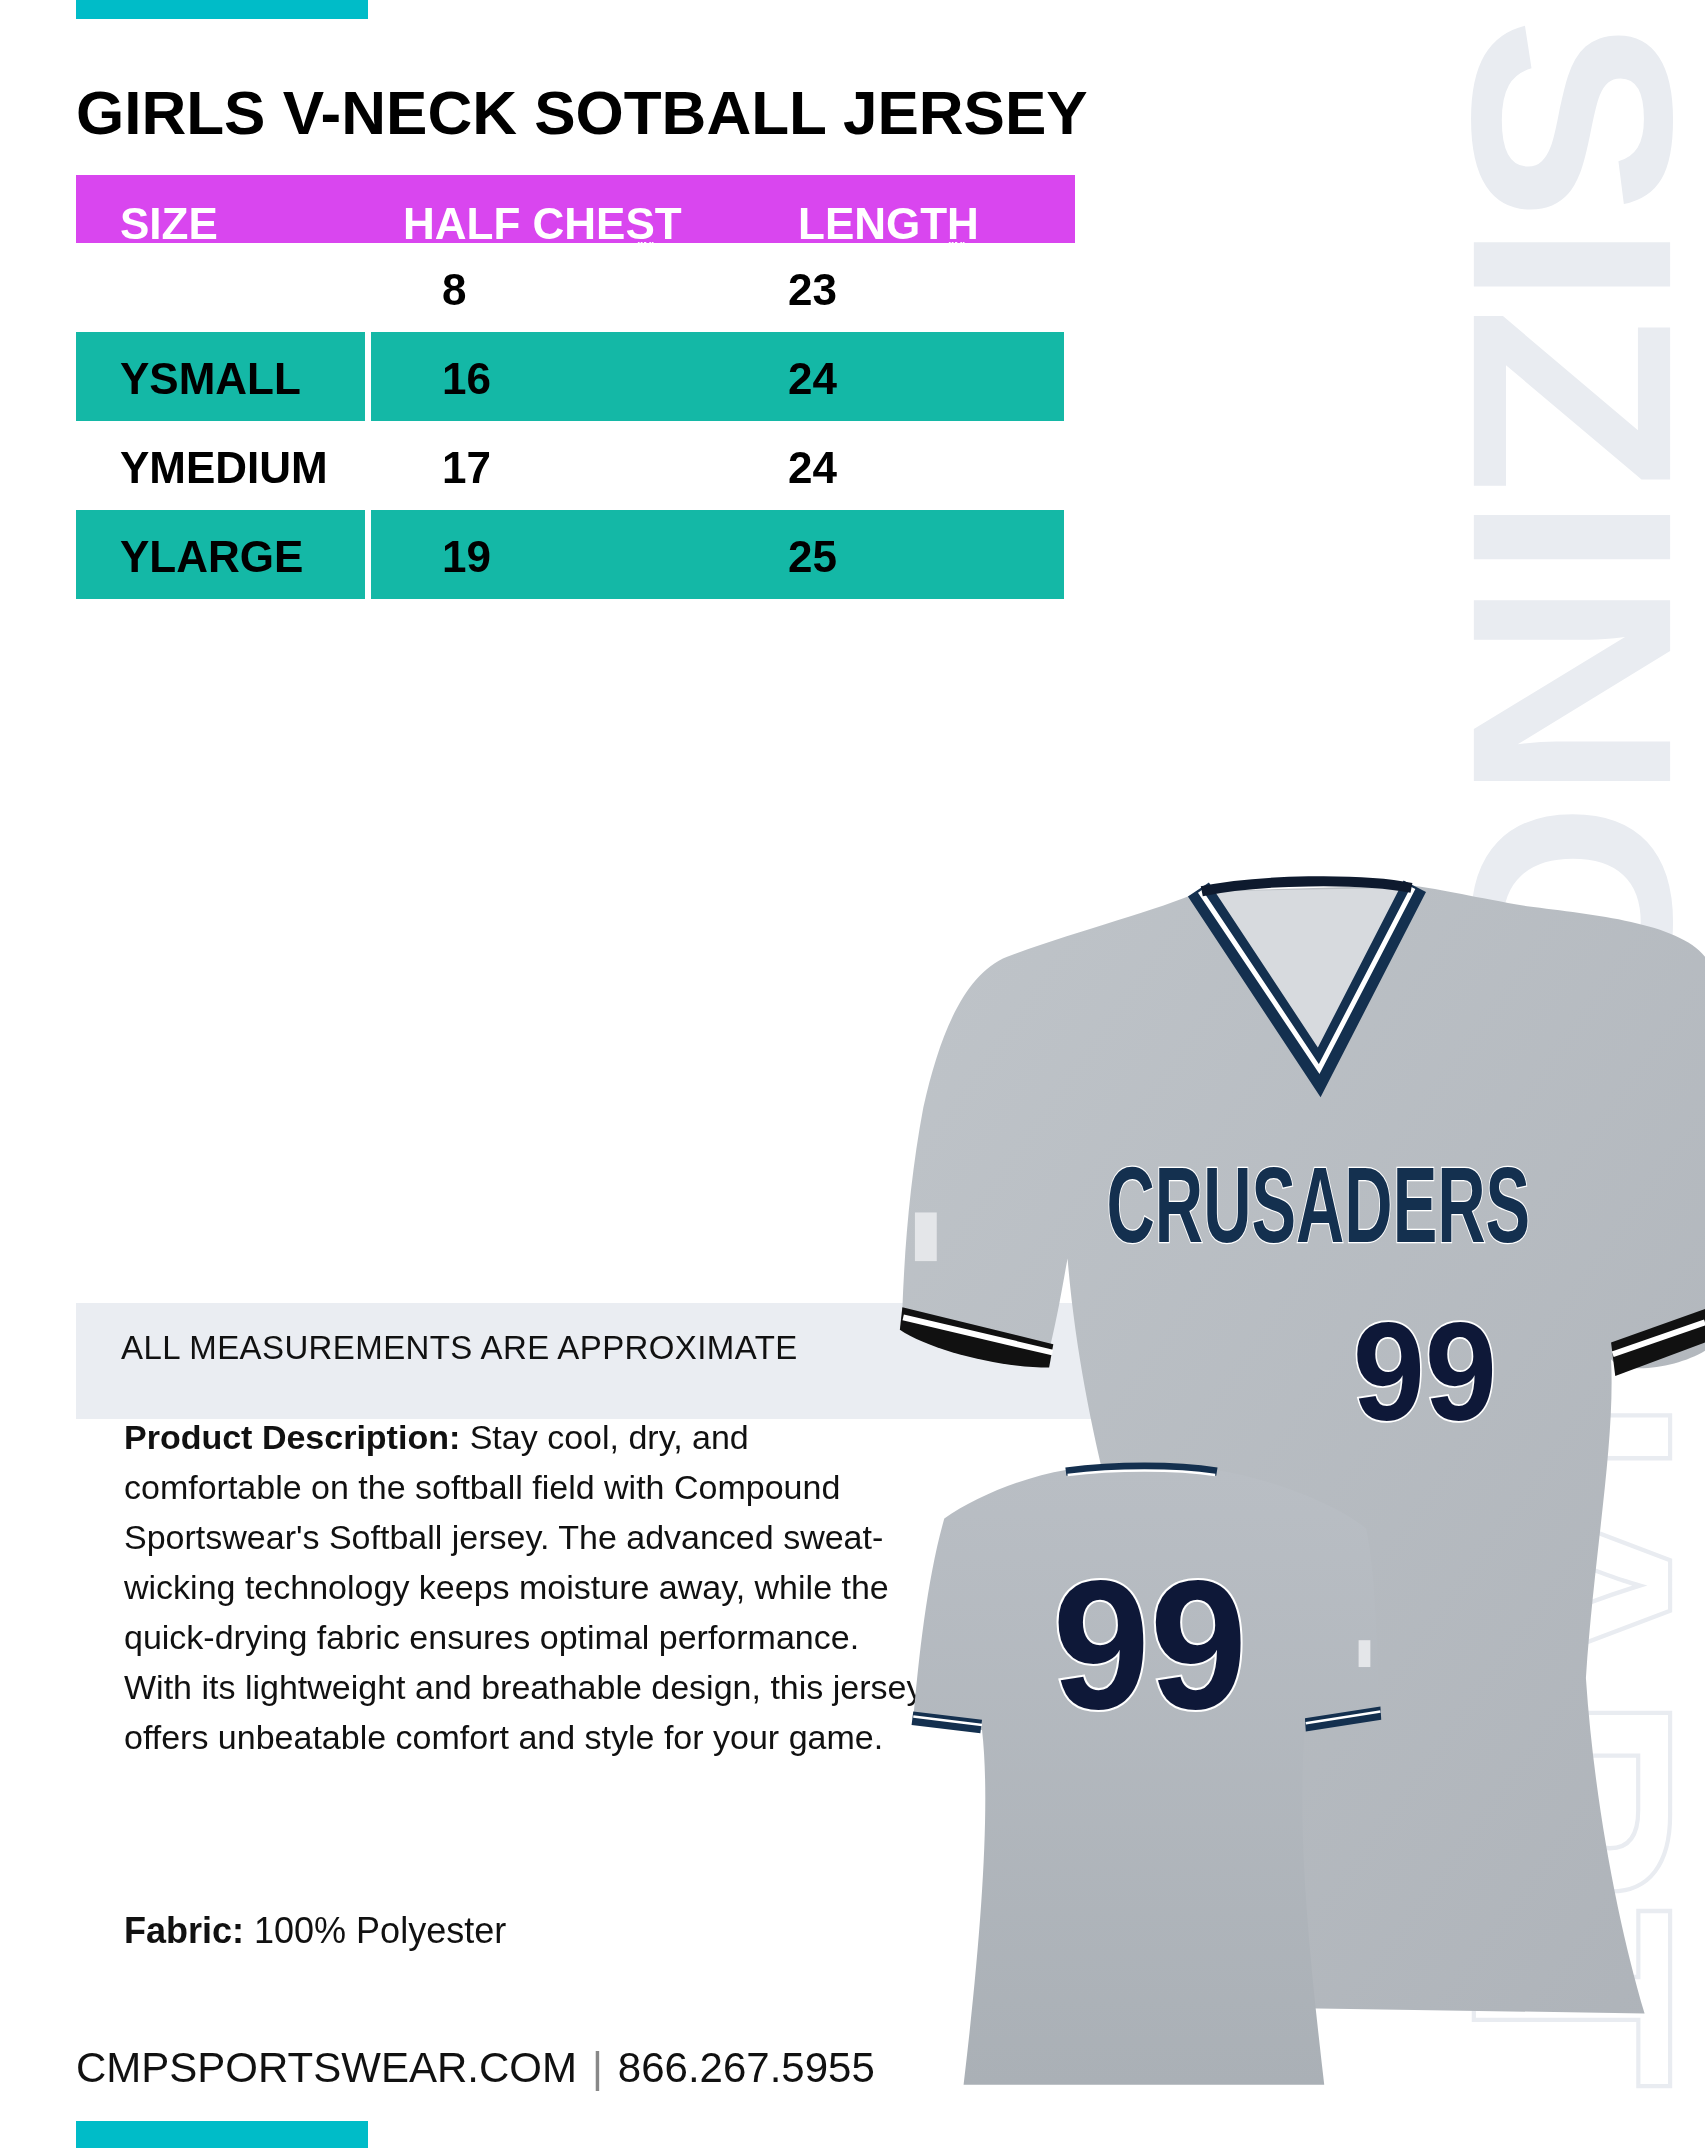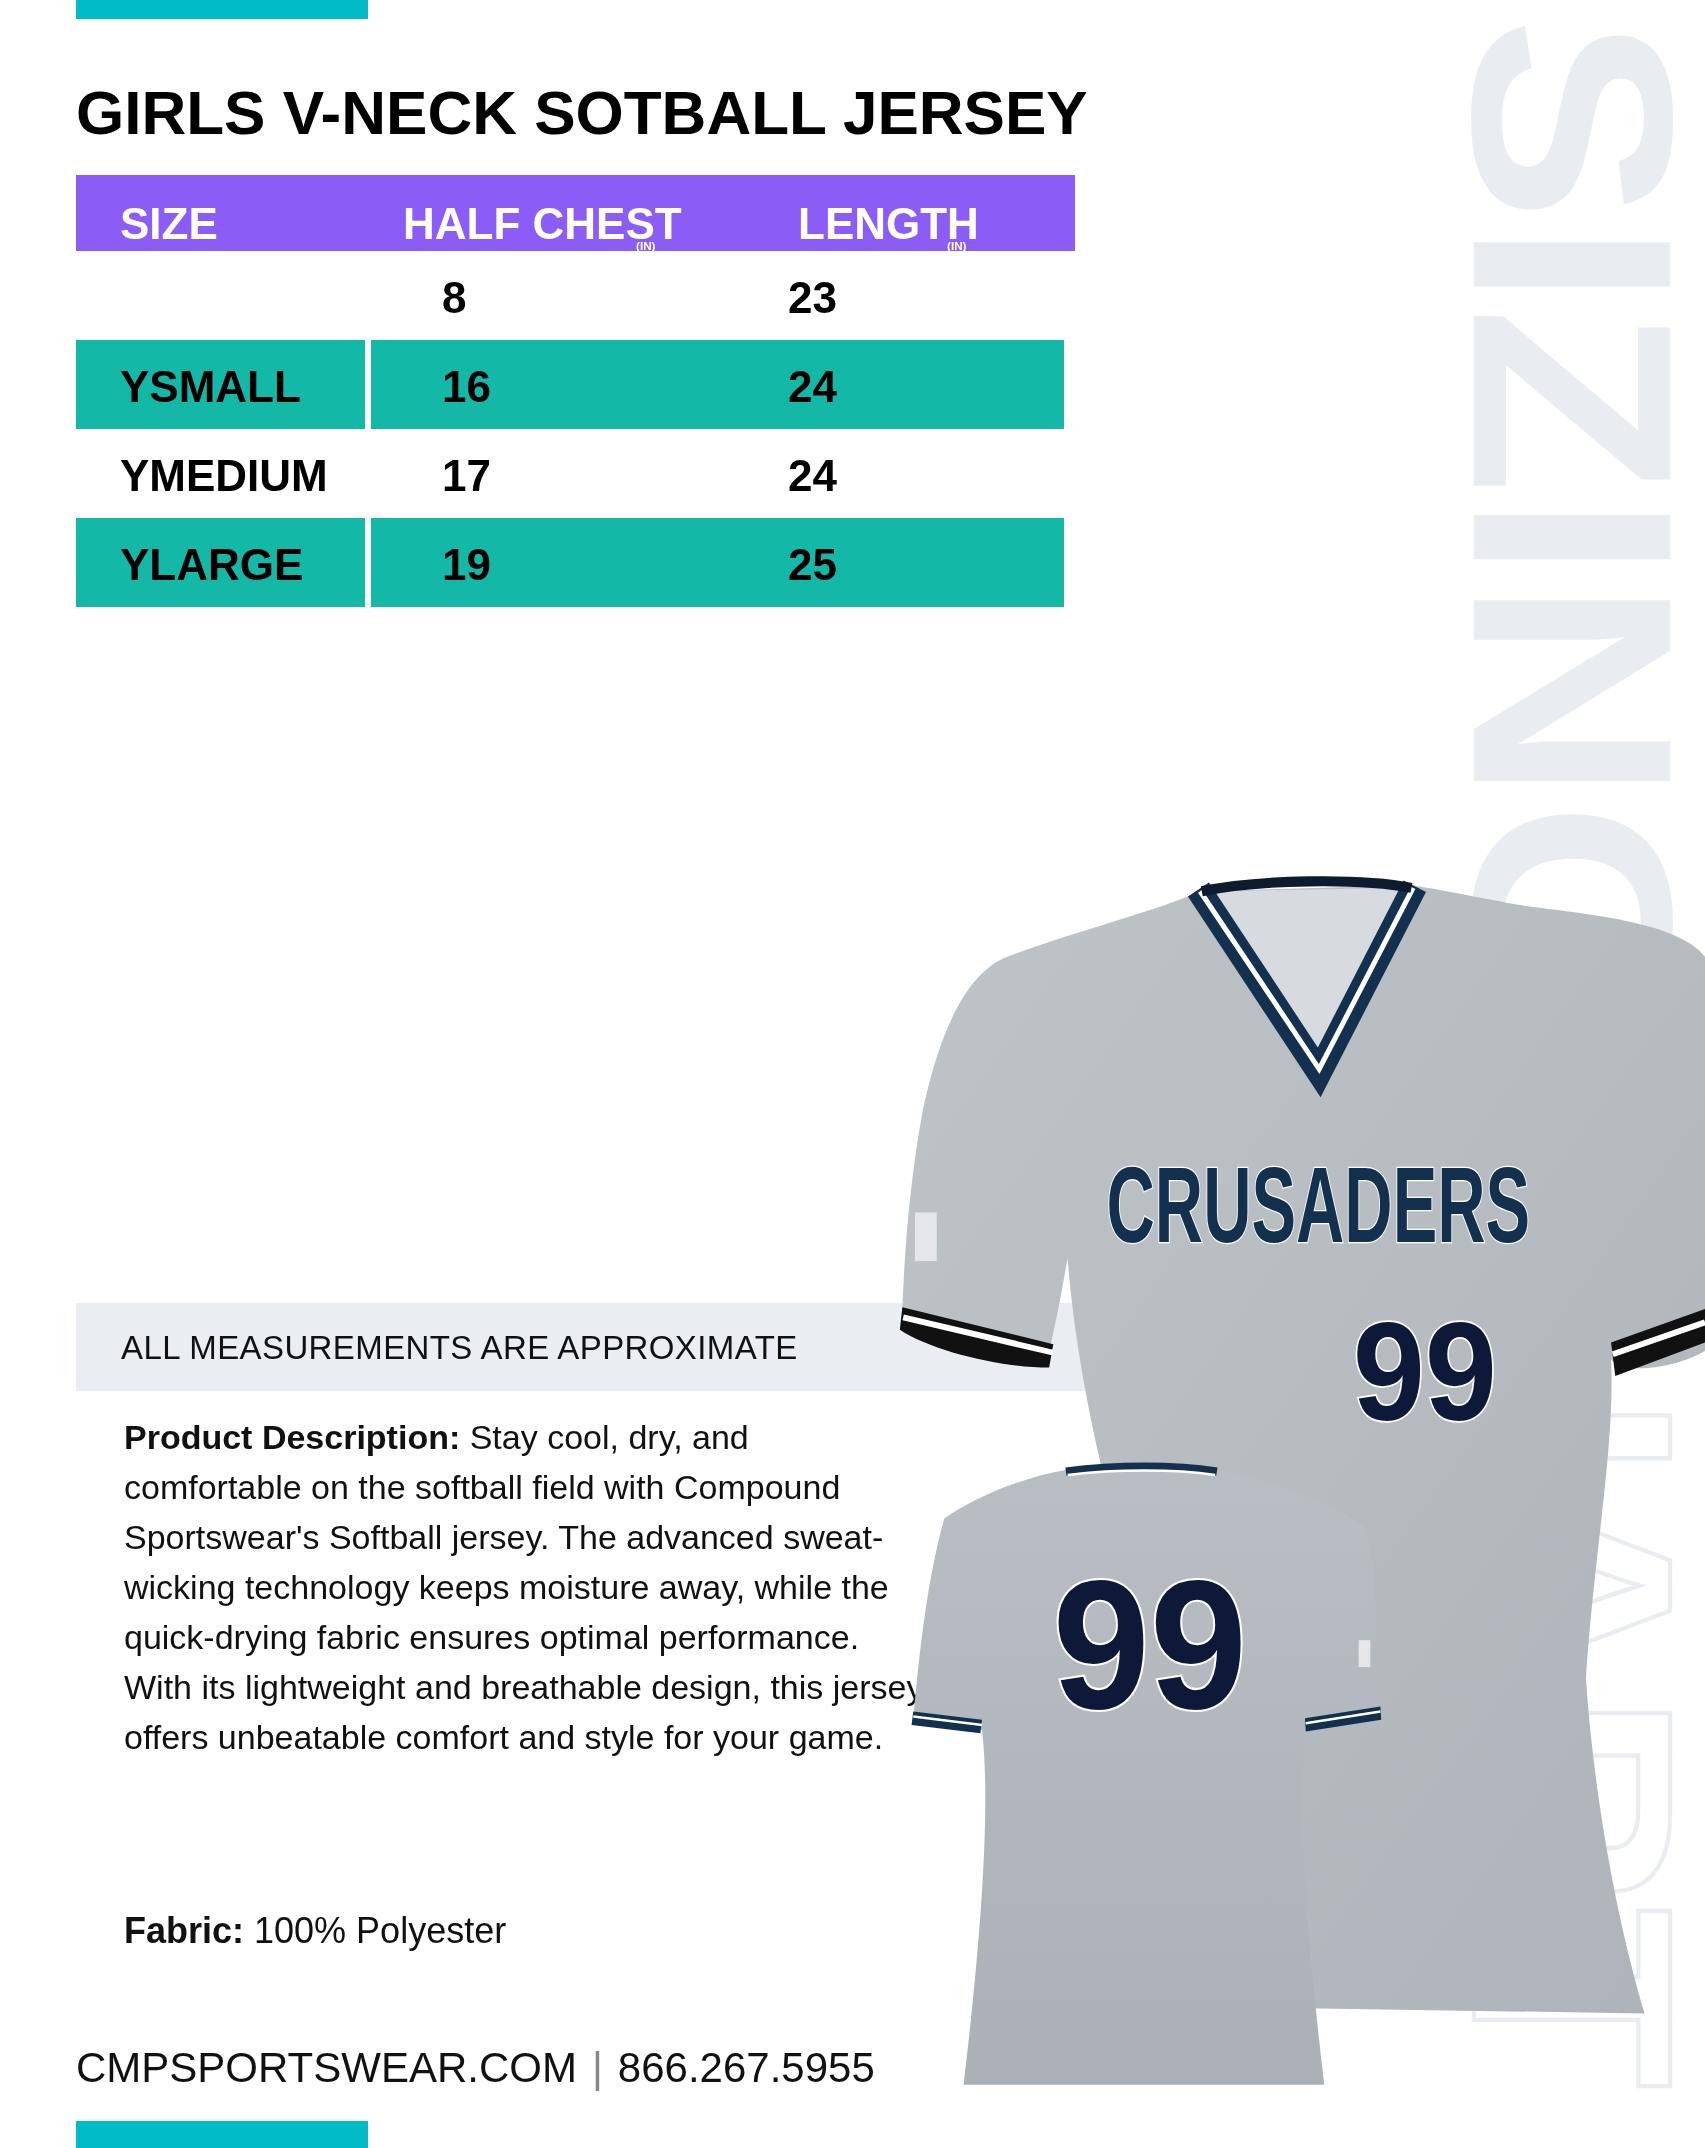--- a/index.html
+++ b/index.html
@@ -8,32 +8,32 @@
   .teal-bar { position:absolute; left:76px; width:292px; background:#00BCC8; }
   .teal-top { top:0; height:19.3px; }
   .teal-bottom { top:2121px; height:27px; }
 
   .watermark { position:absolute; left:0; top:0; width:1705px; height:2148px; pointer-events:none; }
 
   .title { position:absolute; left:76px; top:77px; font-size:62px; font-weight:700; letter-spacing:0px;
            white-space:nowrap; transform:scaleX(1.0); transform-origin:left; }
 
   .table { position:absolute; left:76px; top:175px; width:999px; }
-  .thead { height:76px; background:#8b5cf6; position:relative; color:#fff; }
+  .thead { height:68px; background:#d946ef; position:relative; color:#fff; }
   .th { position:absolute; top:23.5px; font-size:44px; font-weight:700; white-space:nowrap; }
   .unit { position:absolute; font-size:11.7px; font-weight:700; color:#fff; }
   .row { position:relative; height:89px; }
   .cell { position:absolute; top:0; bottom:0; }
   .row.shaded .cell { background:#14b8a6; }
   .c1 { left:0; width:289px; }
   .c2 { left:295px; width:354px; }
   .c3 { left:642px; width:346px; }
   .txt { position:absolute; top:22px; font-size:44px; font-weight:700; white-space:nowrap; }
 
-  .approx-band { position:absolute; left:76px; top:1303px; width:1032px; height:88px; background:#EAEDF2; }
+  .approx-band { position:absolute; left:76px; top:1303px; width:1032px; height:116px; background:#EAEDF2; }
   .approx-text { position:absolute; left:45px; top:26px; font-size:33px; color:#111; white-space:nowrap; letter-spacing:0.4px; }
 
   .desc { position:absolute; left:124px; top:1412px; width:806px; font-size:34px; line-height:50px; color:#111; }
   .desc b { font-weight:700; }
   .fabric { position:absolute; left:124px; top:1910px; font-size:36px; color:#111; white-space:nowrap; }
 
   .footer { position:absolute; left:76px; top:2044px; font-size:42px; white-space:nowrap; color:#111; }
   .footer .sep { color:#888; padding:0 15px; }
 
   .jersey-wrap { position:absolute; left:873px; top:864px; width:832px; height:1284px; }

